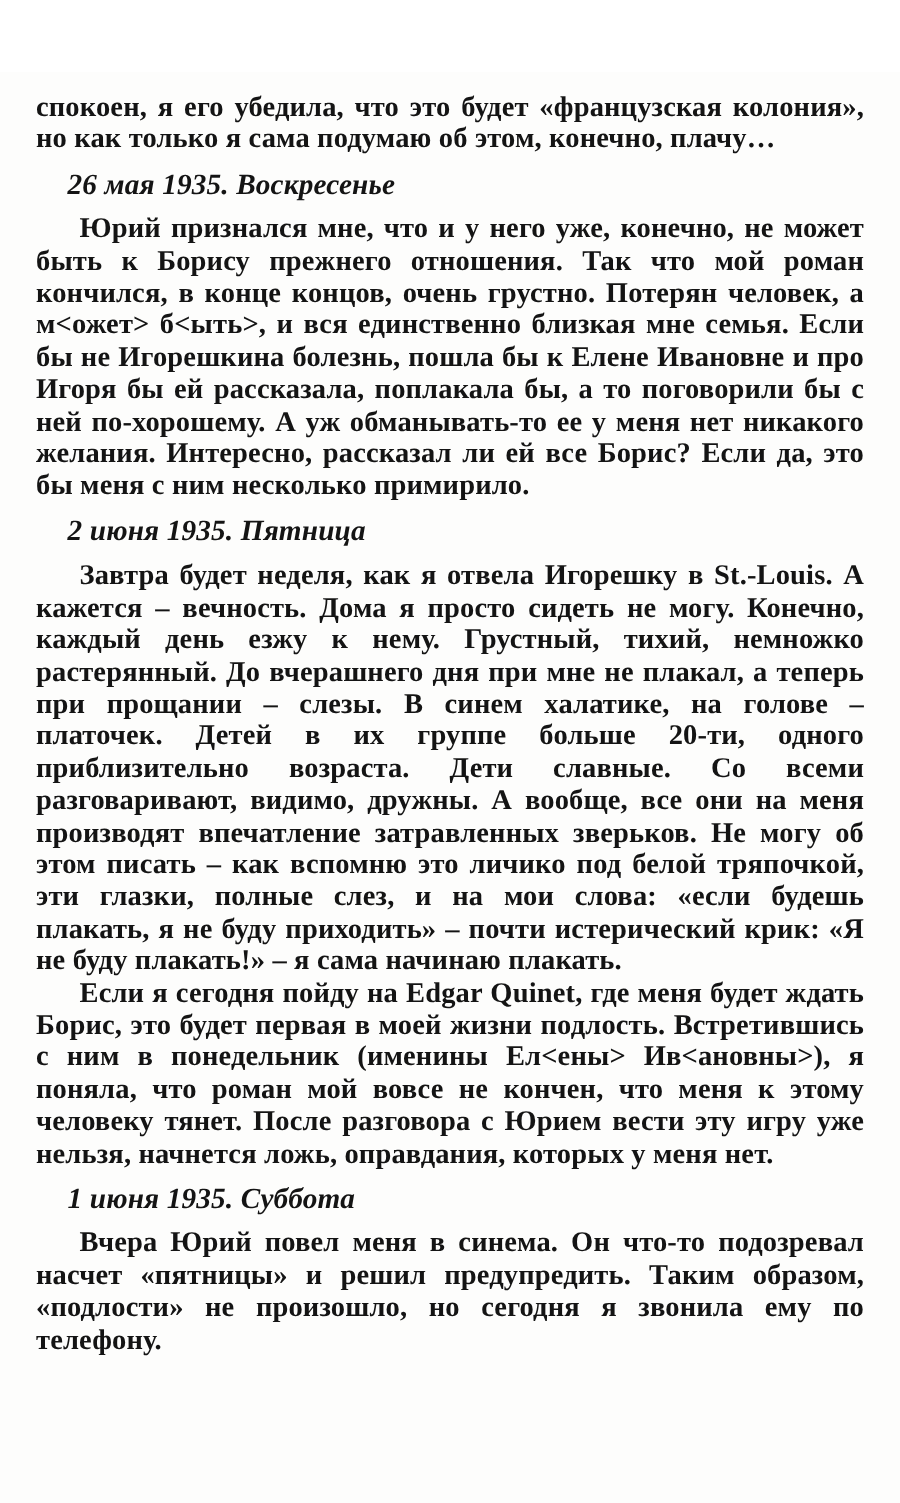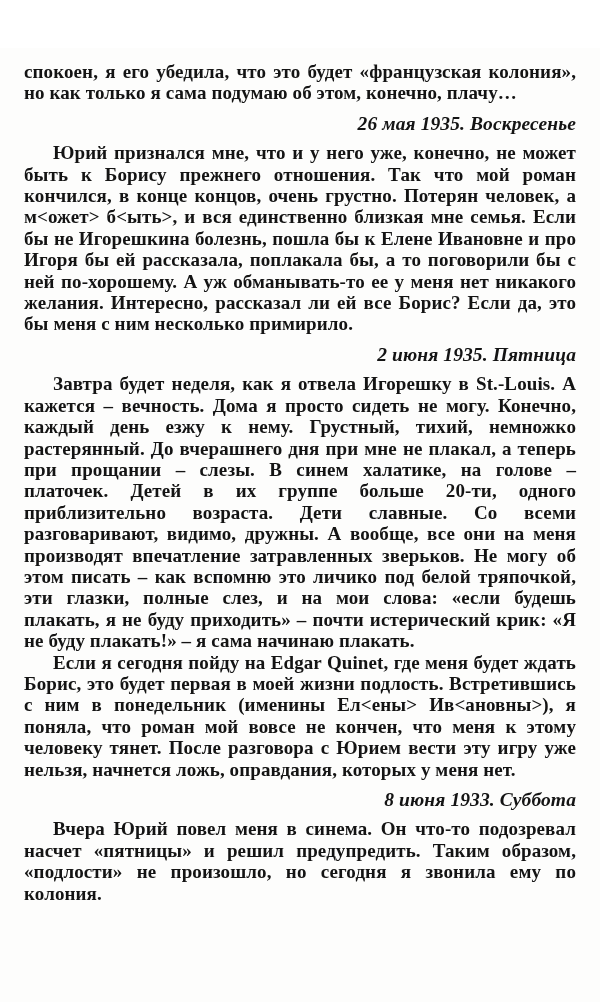--- a/index.html
+++ b/index.html
@@ -33,21 +33,21 @@
   .para.cont {
     text-indent: 0;
   }
   .heading {
     margin: 9px 0 8px 0;
     font-size: 19.5px;
     line-height: 21.4px;
     font-style: italic;
     font-weight: 700;
     text-indent: 21px;
-    text-align: right;
+    text-align: left;
   }
   .pagenum {
     position: absolute;
     left: 0;
     right: 0;
     bottom: 24px;
     text-align: right;
     font-size: 24px;
     font-weight: 400;
     letter-spacing: 0.5px;
@@ -57,17 +57,17 @@
 <body>
 
 <div class="page">
   <div class="text-col">
     <p class="para cont">спокоен, я его убедила, что это будет «французская колония», но как только я сама подумаю об этом, конечно, плачу…</p>
     <h2 class="heading">26 мая 1935. Воскресенье</h2>
     <p class="para">Юрий признался мне, что и у него уже, конечно, не может быть к Борису прежнего отношения. Так что мой роман кончился, в конце концов, очень грустно. Потерян человек, а м&lt;ожет&gt; б&lt;ыть&gt;, и вся единственно близкая мне семья. Если бы не Игорешкина болезнь, пошла бы к Елене Ивановне и про Игоря бы ей рассказала, поплакала бы, а то поговорили бы с ней по-хорошему. А уж обманывать-то ее у меня нет никакого желания. Интересно, рассказал ли ей все Борис? Если да, это бы меня с ним несколько примирило.</p>
     <h2 class="heading">2 июня 1935. Пятница</h2>
     <p class="para">Завтра будет неделя, как я отвела Игорешку в St.-Louis. А кажется – вечность. Дома я просто сидеть не могу. Конечно, каждый день езжу к нему. Грустный, тихий, немножко растерянный. До вчерашнего дня при мне не плакал, а теперь при прощании – слезы. В синем халатике, на голове – платочек. Детей в их группе больше 20-ти, одного приблизительно возраста. Дети славные. Со всеми разговаривают, видимо, дружны. А вообще, все они на меня производят впечатление затравленных зверьков. Не могу об этом писать – как вспомню это личико под белой тряпочкой, эти глазки, полные слез, и на мои слова: «если будешь плакать, я не буду приходить» – почти истерический крик: «Я не буду плакать!» – я сама начинаю плакать.</p>
     <p class="para">Если я сегодня пойду на Edgar Quinet, где меня будет ждать Борис, это будет первая в моей жизни подлость. Встретившись с ним в понедельник (именины Ел&lt;ены&gt; Ив&lt;ановны&gt;), я поняла, что роман мой вовсе не кончен, что меня к этому человеку тянет. После разговора с Юрием вести эту игру уже нельзя, начнется ложь, оправдания, которых у меня нет.</p>
-    <h2 class="heading">8 июня 1933. Суббота</h2>
-    <p class="para">Вчера Юрий повел меня в синема. Он что-то подозревал насчет «пятницы» и решил предупредить. Таким образом, «подлости» не произошло, но сегодня я звонила ему по колония.</p>
+    <h2 class="heading">1 июня 1935. Суббота</h2>
+    <p class="para">Вчера Юрий повел меня в синема. Он что-то подозревал насчет «пятницы» и решил предупредить. Таким образом, «подлости» не произошло, но сегодня я звонила ему по телефону.</p>
   </div>
   <div class="pagenum">286</div>
 </div>
 
 </body></html>

